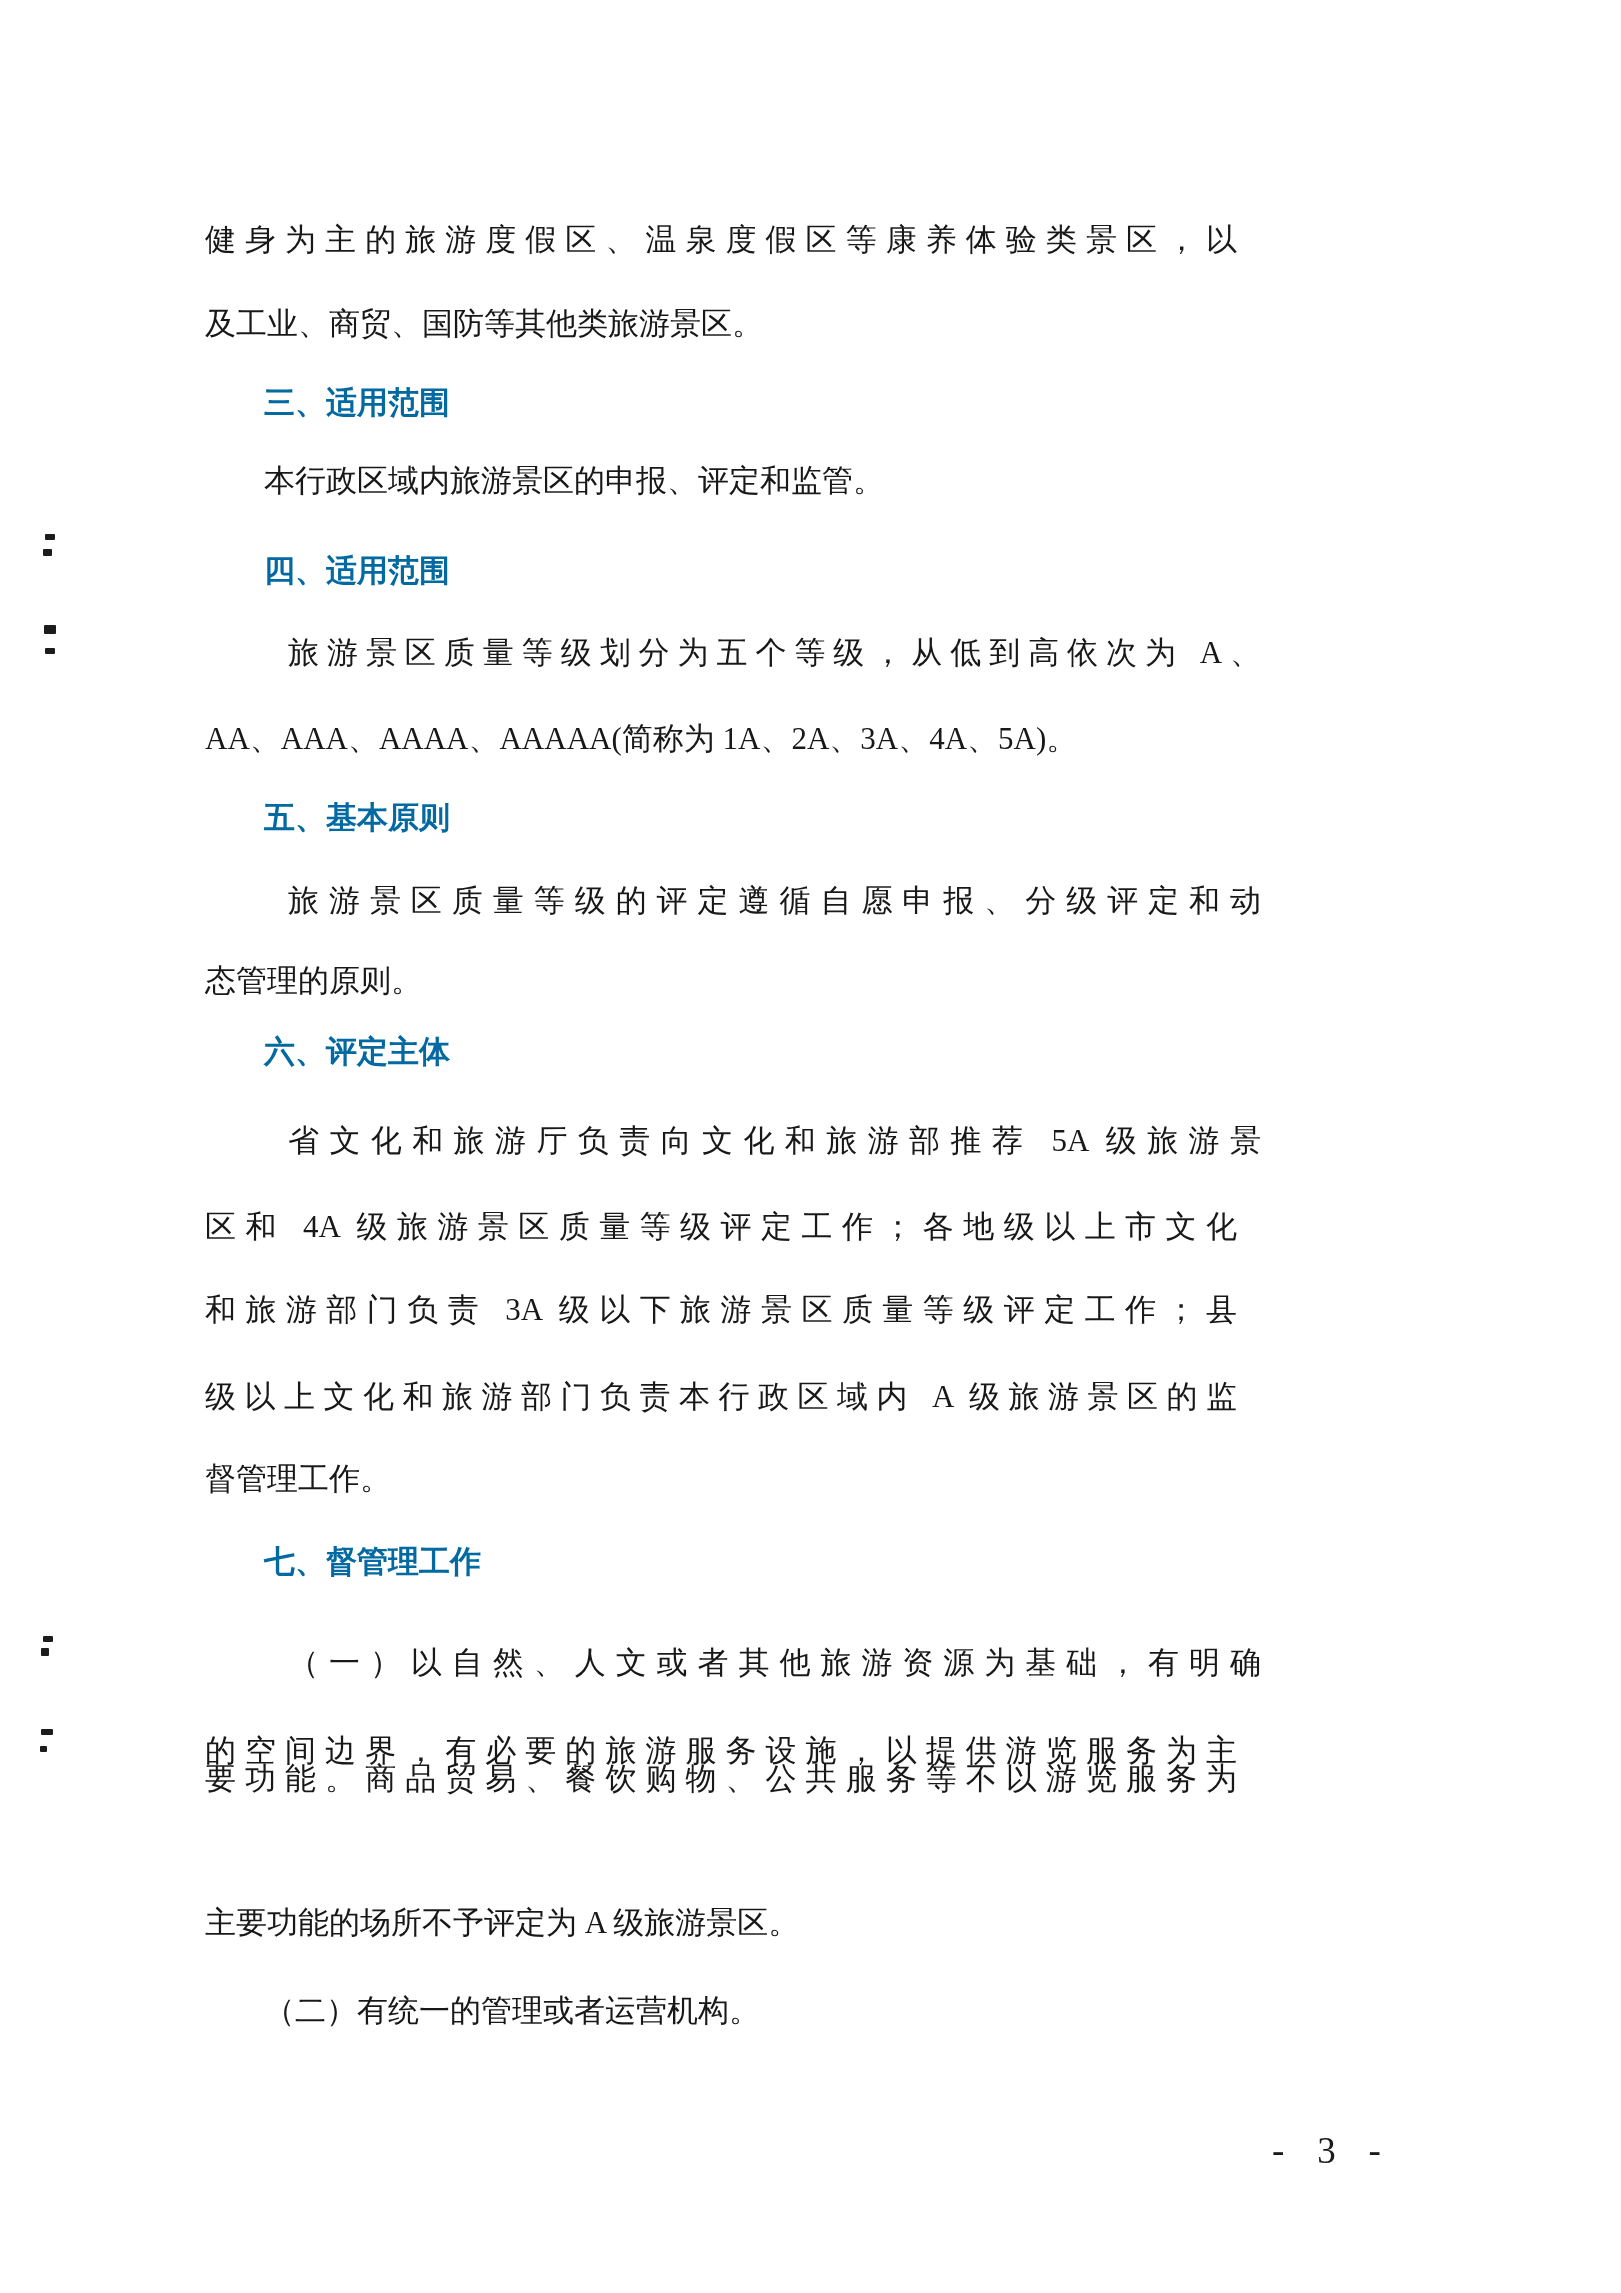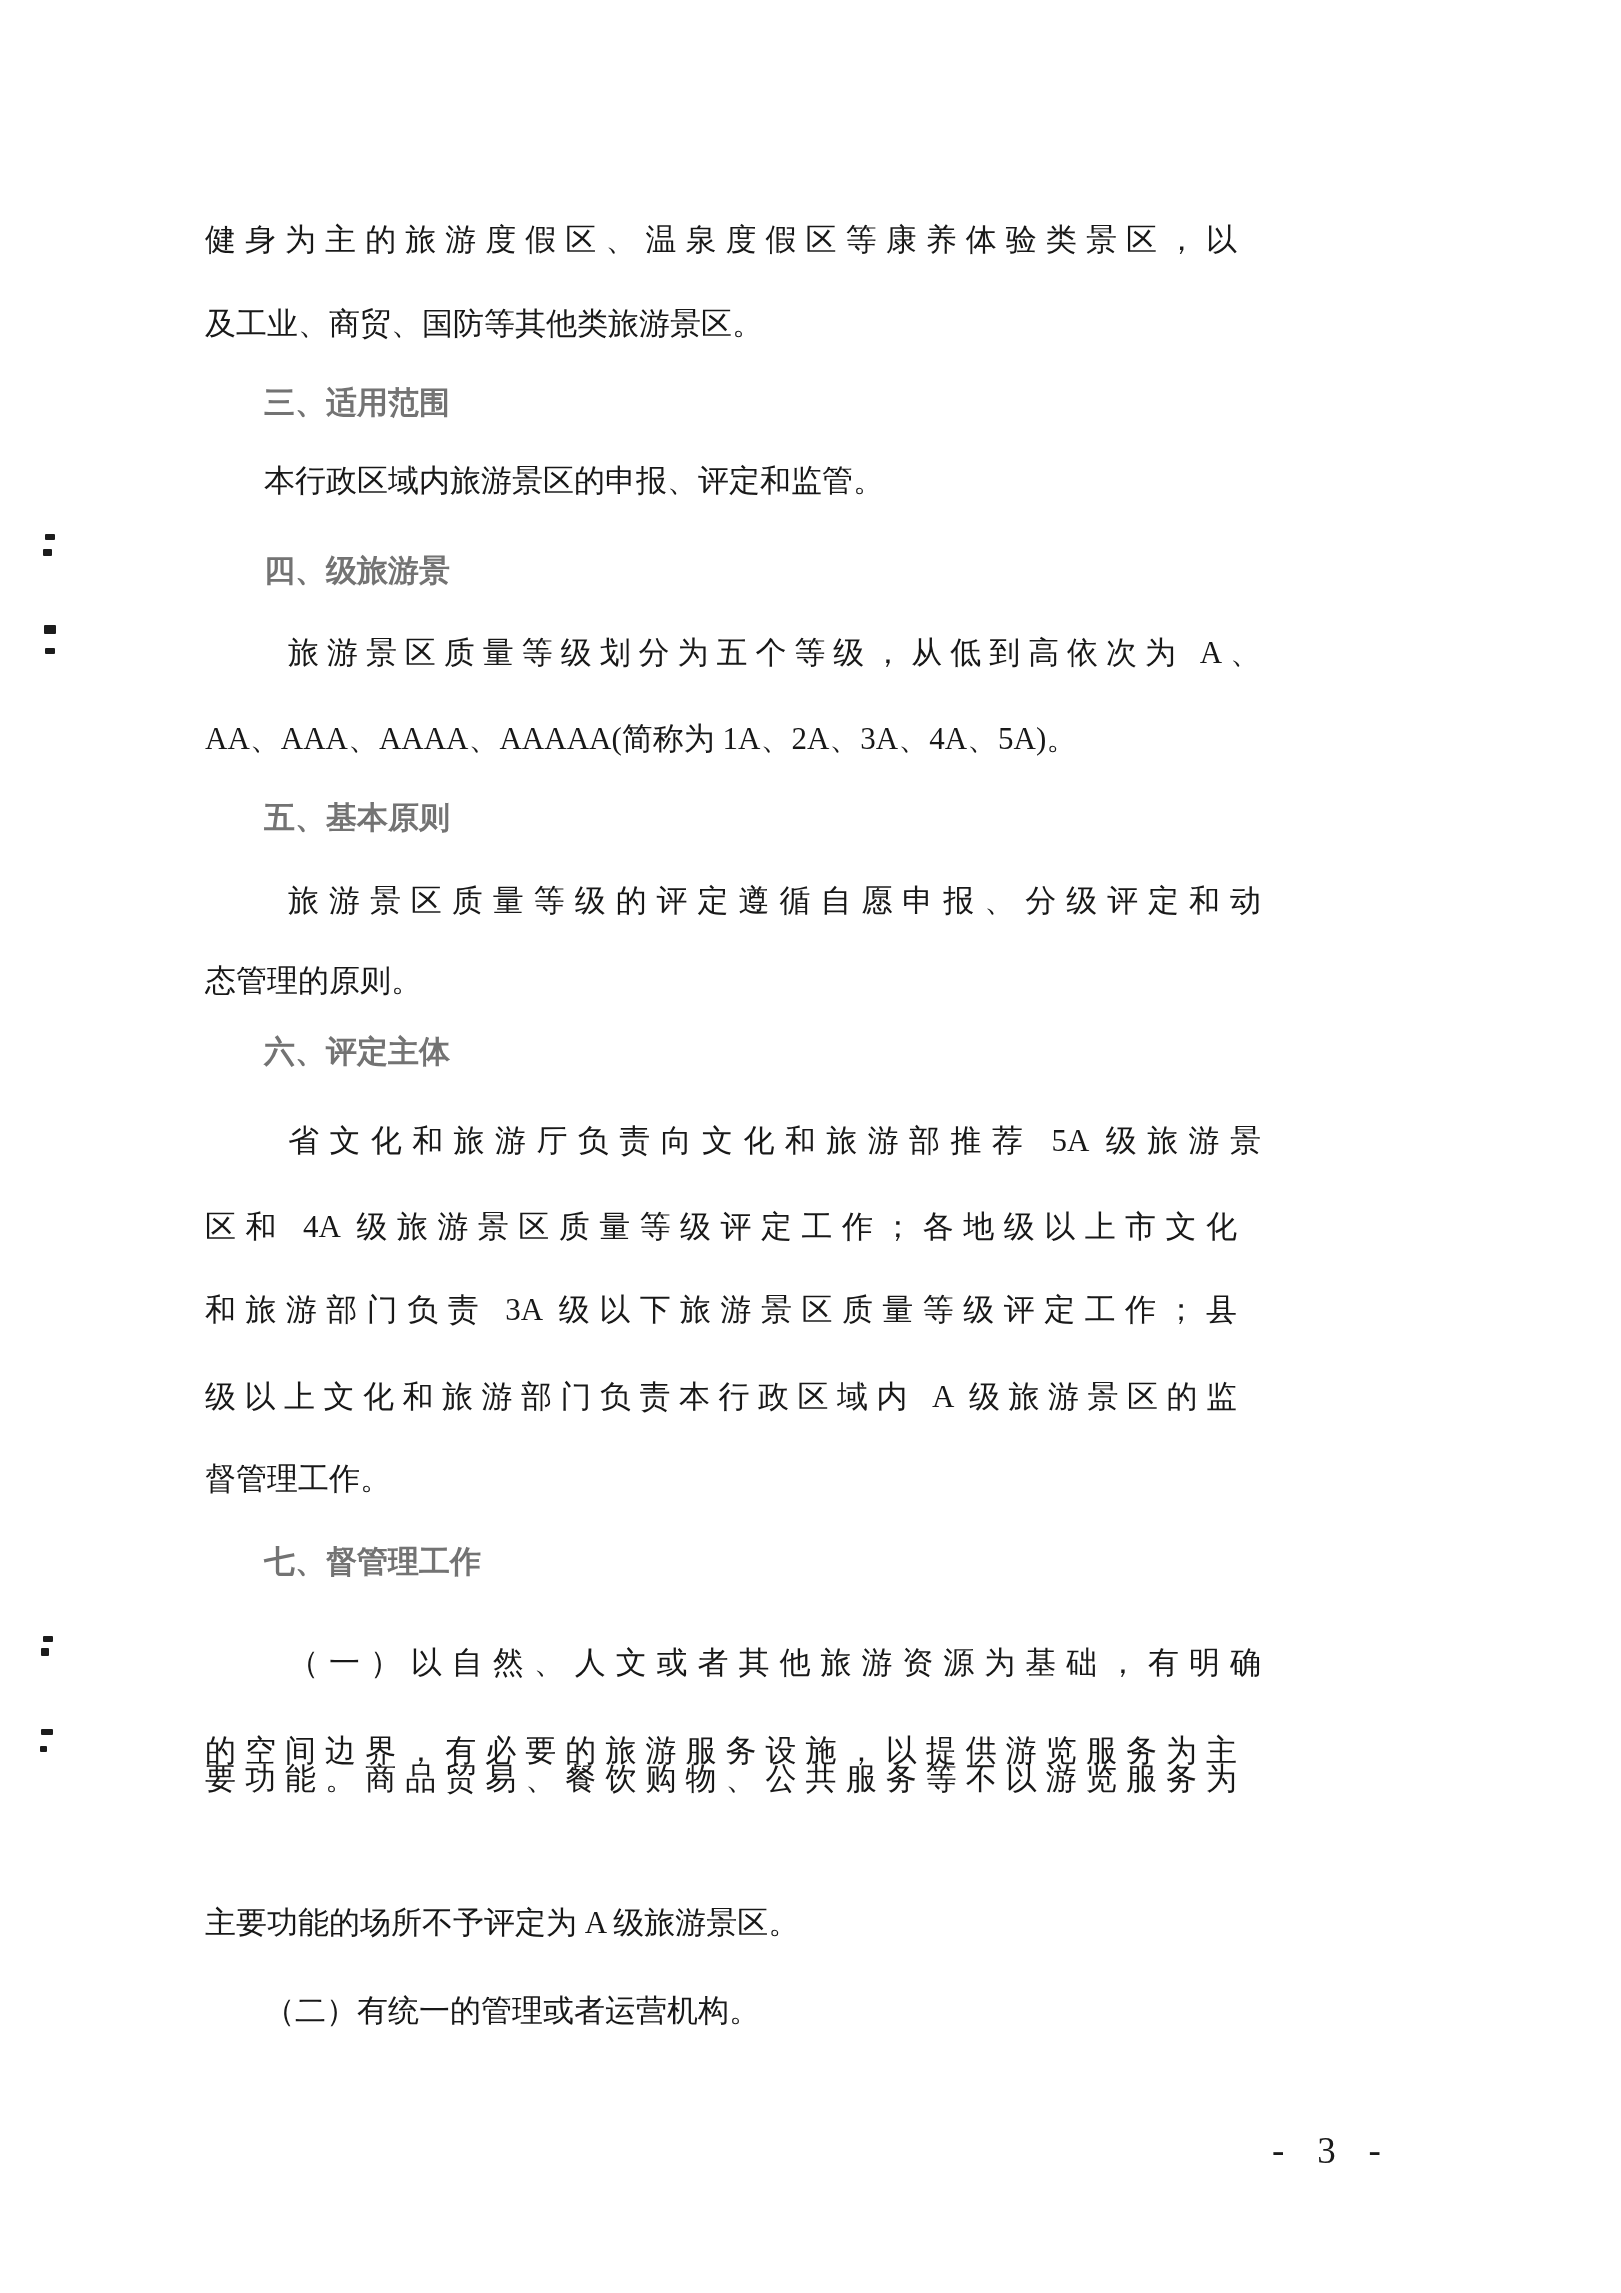--- a/index.html
+++ b/index.html
@@ -21,21 +21,21 @@
   }
   .indent { left: 264px; }
   .cont   { left: 205px; }
   .fill {
     white-space: normal;
     text-align: justify;
     text-align-last: justify;
   }
   .cont.fill   { width: 1032px; }
   .indent.fill { width: 973px; margin-left: 24px; }
-  .heading { font-weight: bold; color: #737373; }
+  .heading { font-weight: bold; color: #0369a1; }
   .page-number {
     position: absolute;
     top: 2129px; left: 1272px;
     font-size: 37px;
     letter-spacing: 11.8px;
     color: #1a1a1a;
     white-space: nowrap;
   }
   .speck {
     position: absolute;
@@ -45,21 +45,21 @@
 </style>
 </head>
 <body>
 
 <div class="sheet">
 
   <div class="line cont fill" style="top:213px">健身为主的旅游度假区、温泉度假区等康养体验类景区，以</div>
   <div class="line cont" style="top:297px">及工业、商贸、国防等其他类旅游景区。</div>
   <div class="line indent heading" style="top:376px">三、适用范围</div>
   <div class="line indent" style="top:454px">本行政区域内旅游景区的申报、评定和监管。</div>
-  <div class="line indent heading" style="top:544px">四、级旅游景</div>
+  <div class="line indent heading" style="top:544px">四、适用范围</div>
   <div class="line indent fill" style="top:626px">旅游景区质量等级划分为五个等级，从低到高依次为 A、</div>
   <div class="line cont" style="top:712px">AA、AAA、AAAA、AAAAA(简称为 1A、2A、3A、4A、5A)。</div>
   <div class="line indent heading" style="top:791px">五、基本原则</div>
   <div class="line indent fill" style="top:874px">旅游景区质量等级的评定遵循自愿申报、分级评定和动</div>
   <div class="line cont" style="top:954px">态管理的原则。</div>
   <div class="line indent heading" style="top:1025px">六、评定主体</div>
   <div class="line indent fill" style="top:1114px">省文化和旅游厅负责向文化和旅游部推荐 5A 级旅游景</div>
   <div class="line cont fill" style="top:1200px">区和 4A 级旅游景区质量等级评定工作；各地级以上市文化</div>
   <div class="line cont fill" style="top:1283px">和旅游部门负责 3A 级以下旅游景区质量等级评定工作；县</div>
   <div class="line cont fill" style="top:1370px">级以上文化和旅游部门负责本行政区域内 A 级旅游景区的监</div>

